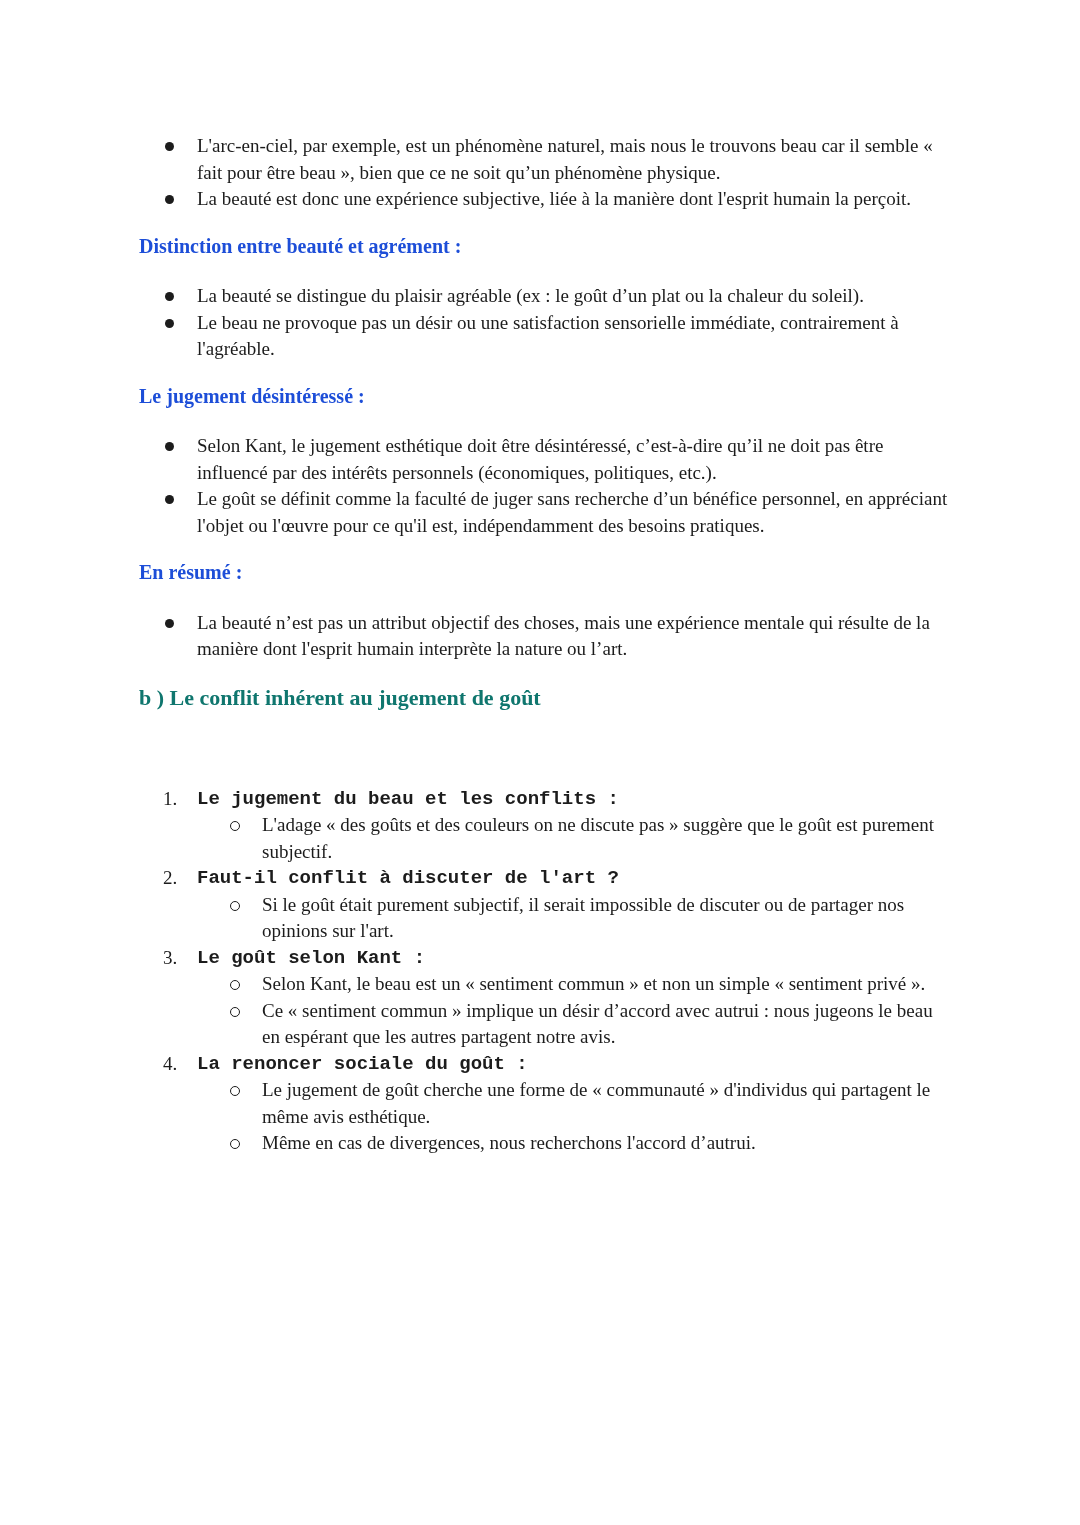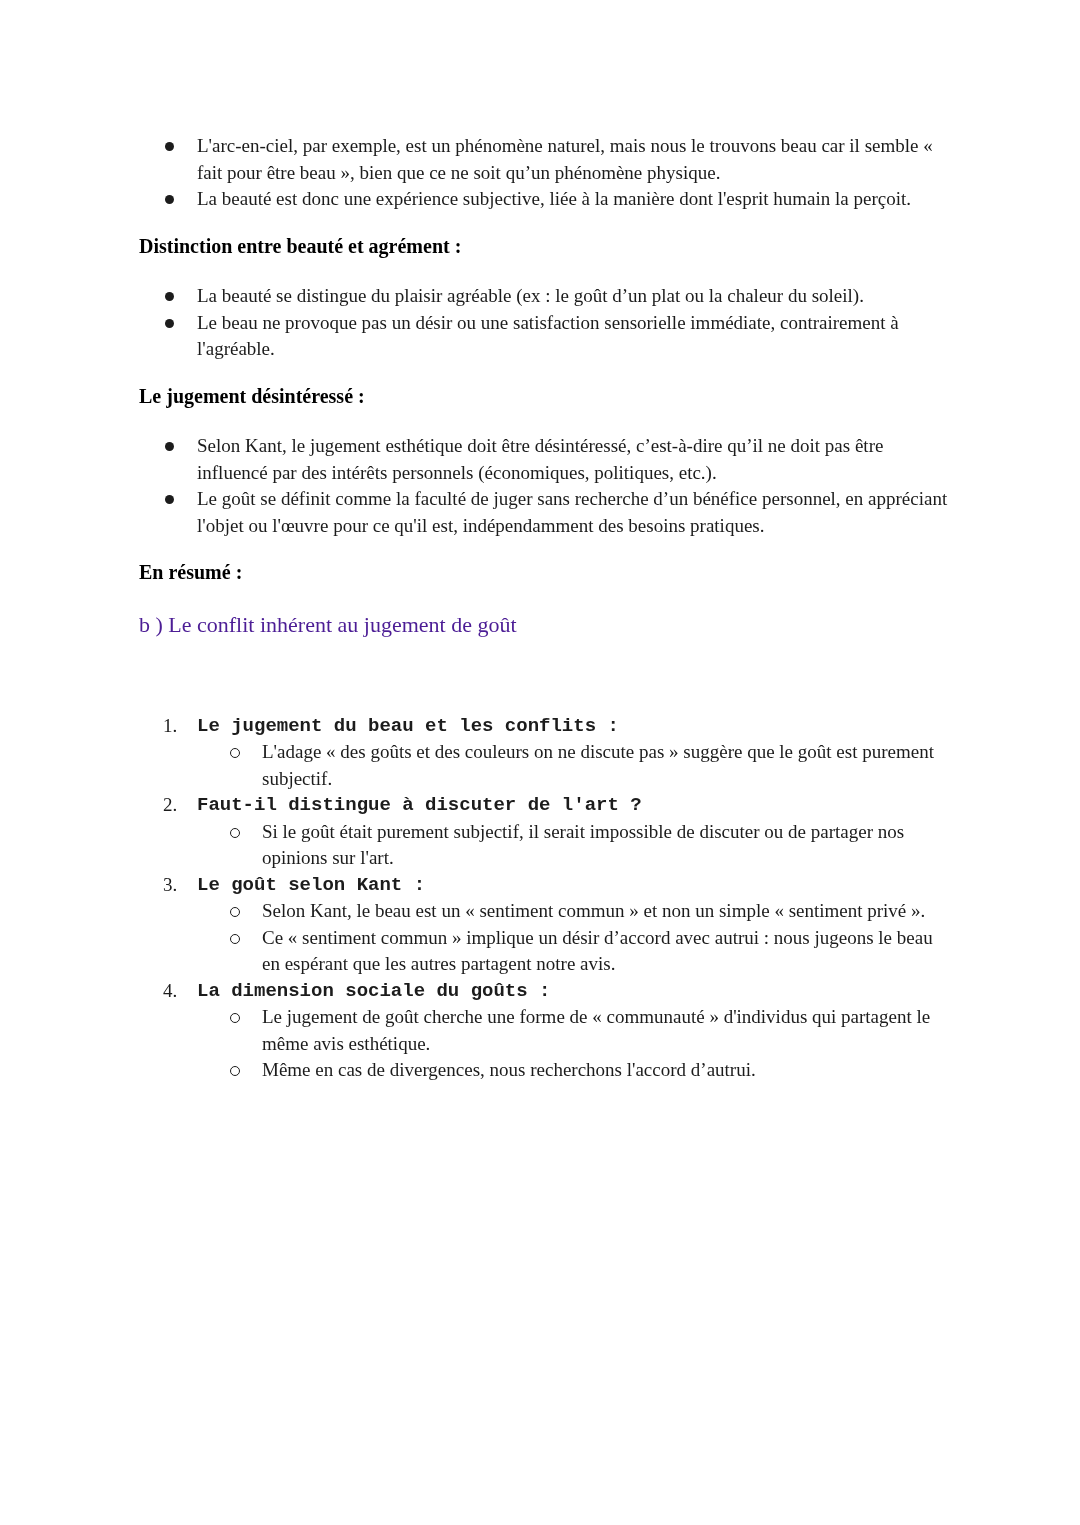--- a/index.html
+++ b/index.html
@@ -38,21 +38,21 @@
     border-radius: 50%; border: 1.6px solid #1c1c1c;
     background: transparent; box-sizing: border-box;
     margin-top: 9px; width: 10px; height: 10px;
   }
   .b-text { flex: 1; }
   .sec-h {
     font-size: 20px;
     font-weight: bold;
     line-height: 26.5px;
     margin: 20px 0 24px 0;
-    color: #000000;
+    color: #1d4ed8;
   }
   .sub-h {
     font-size: 22px;
     font-weight: normal;
     line-height: 30px;
     margin: 20px 0 0 0;
   }
   .nlist { margin-top: 73px; }
   .n-row { display: flex; align-items: flex-start; padding-left: 24px; }
   .n-num { flex: none; width: 34px; font-weight: normal; }
@@ -108,43 +108,49 @@
       <li class="b-item">
         <span class="marker-wrap">
             <span class="disc"></span>
           </span>
         <span class="b-text">Le goût se définit comme la faculté de juger sans recherche d’un bénéfice personnel, en appréciant l'objet ou l'œuvre pour ce qu'il est, indépendamment des besoins pratiques.</span>
       </li>
     </ul>
 
     <h3 class="sec-h">En résumé :</h3>
     <ul class="blist">
+      <li class="b-item">
+        <span class="marker-wrap">
+            <span class="disc"></span>
+          </span>
+        <span class="b-text">La beauté n’est pas un attribut objectif des choses, mais une expérience mentale qui résulte de la manière dont l'esprit humain interprète la nature ou l’art.</span>
+      </li>
     </ul>
 
-    <h2 class="sub-h" id="orange-heading" style="color: #4c1d95;">b ) Le conflit inhérent au jugement de goût</h2>
+    <h2 class="sub-h" id="orange-heading" style="color: #0f766e; font-weight: bold;">b ) Le conflit inhérent au jugement de goût</h2>
 
     <div class="nlist">
 
       <div class="n-item">
         <div class="n-row">
           <span class="n-num">1.</span>
           <span class="n-title">Le jugement du beau et les conflits :</span>
         </div>
         <div class="sub-row">
           <span class="marker-wrap">
               <span class="circle"></span>
             </span>
           <span class="b-text">L'adage « des goûts et des couleurs on ne discute pas » suggère que le goût est purement subjectif.</span>
         </div>
       </div>
 
       <div class="n-item">
         <div class="n-row">
           <span class="n-num">2.</span>
-          <span class="n-title">Faut-il distingue à discuter de l'art ?</span>
+          <span class="n-title">Faut-il conflit à discuter de l'art ?</span>
         </div>
         <div class="sub-row">
           <span class="marker-wrap">
               <span class="circle"></span>
             </span>
           <span class="b-text">Si le goût était purement subjectif, il serait impossible de discuter ou de partager nos opinions sur l'art.</span>
         </div>
       </div>
 
       <div class="n-item">
@@ -162,21 +168,21 @@
           <span class="marker-wrap">
               <span class="circle"></span>
             </span>
           <span class="b-text">Ce « sentiment commun » implique un désir d’accord avec autrui : nous jugeons le beau en espérant que les autres partagent notre avis.</span>
         </div>
       </div>
 
       <div class="n-item">
         <div class="n-row">
           <span class="n-num">4.</span>
-          <span class="n-title">La dimension sociale du goûts :</span>
+          <span class="n-title">La renoncer sociale du goût :</span>
         </div>
         <div class="sub-row">
           <span class="marker-wrap">
               <span class="circle"></span>
             </span>
           <span class="b-text">Le jugement de goût cherche une forme de « communauté » d'individus qui partagent le même avis esthétique.</span>
         </div>
         <div class="sub-row">
           <span class="marker-wrap">
               <span class="circle"></span>

